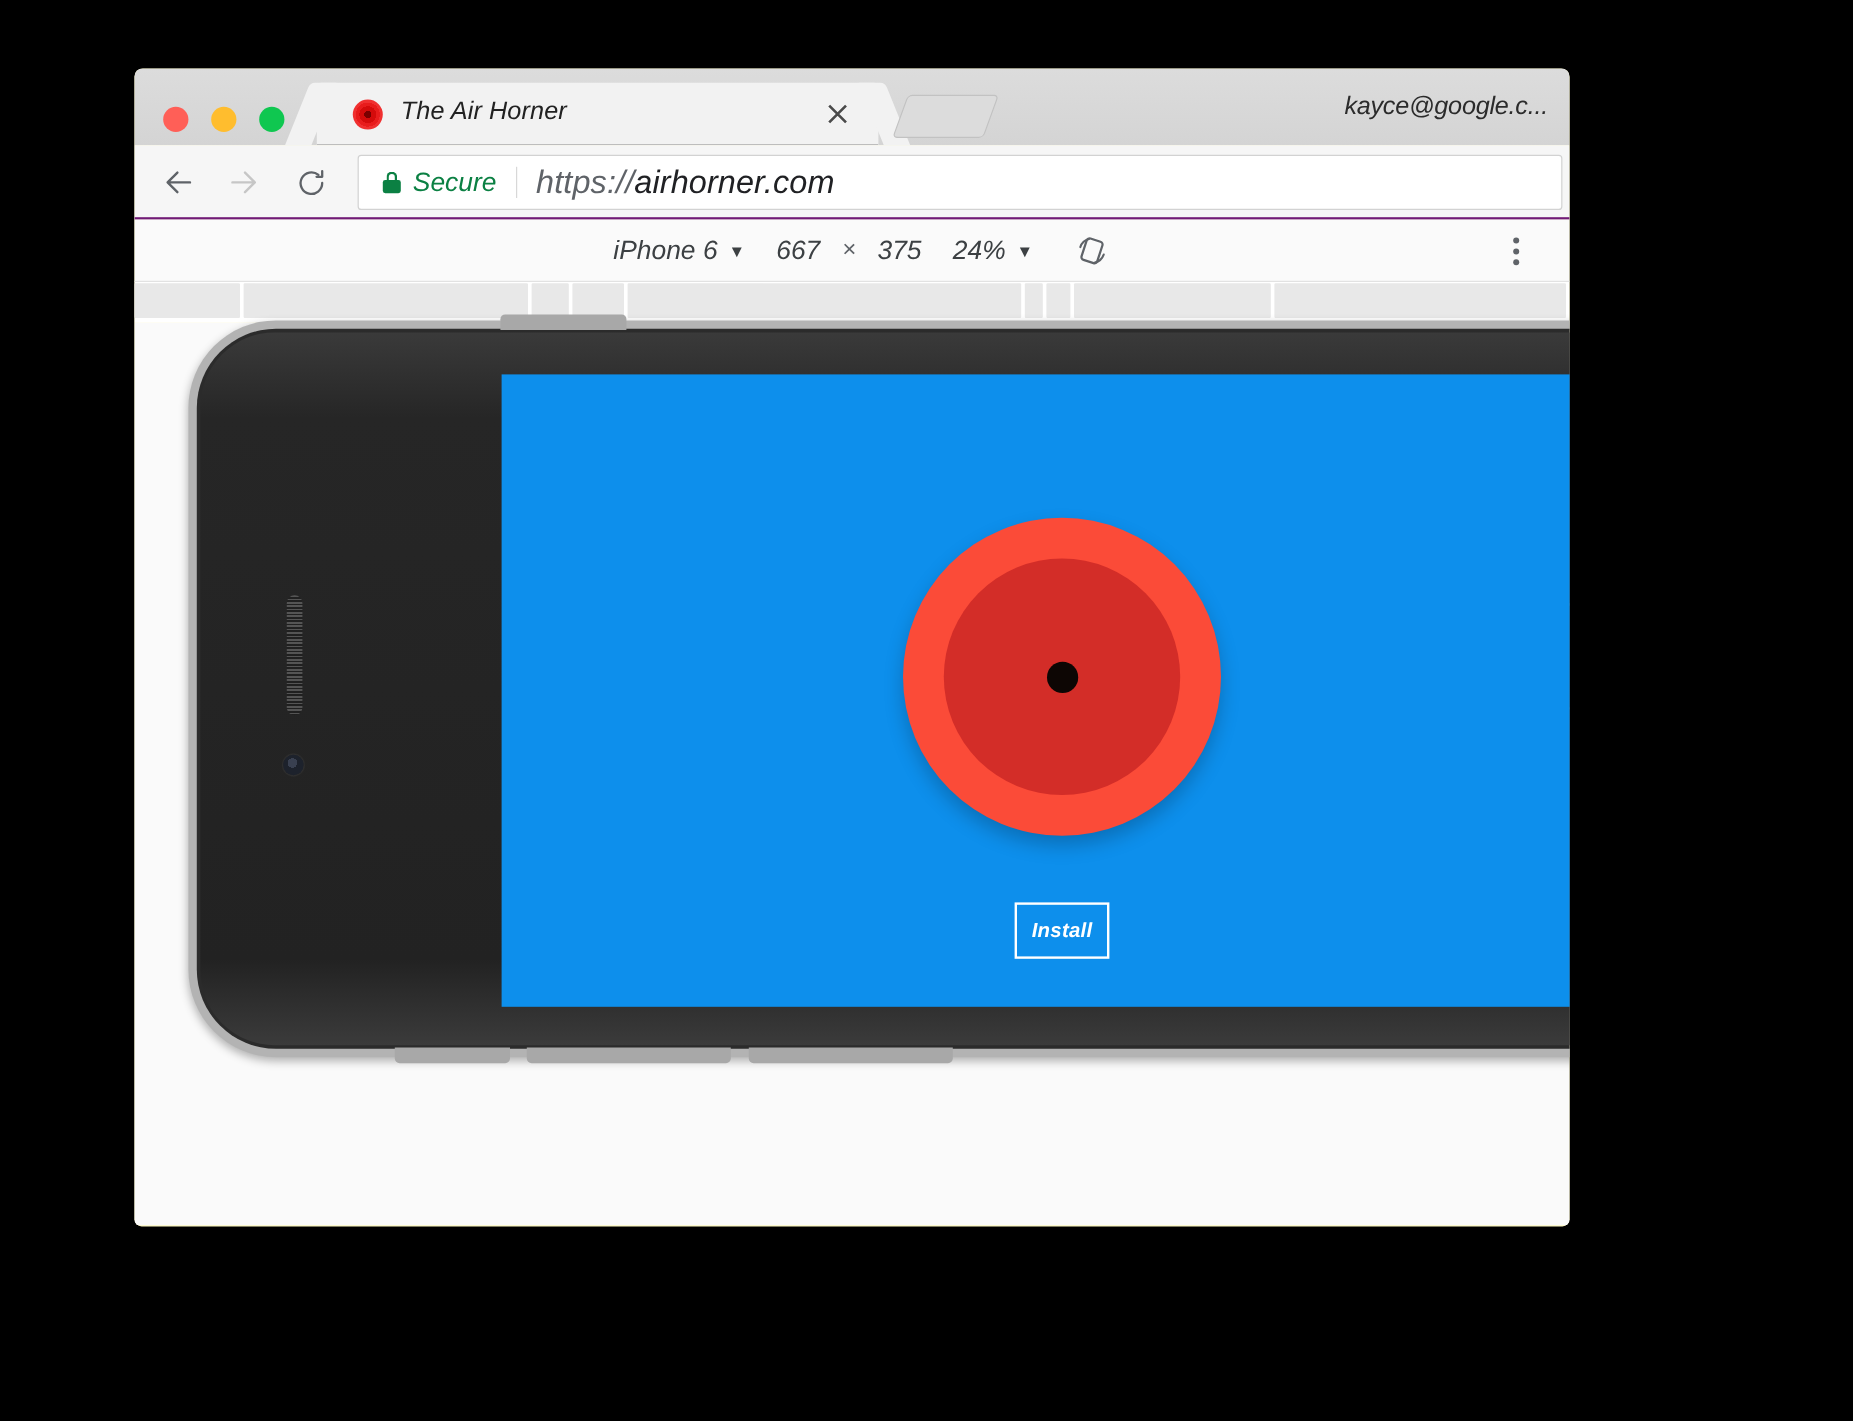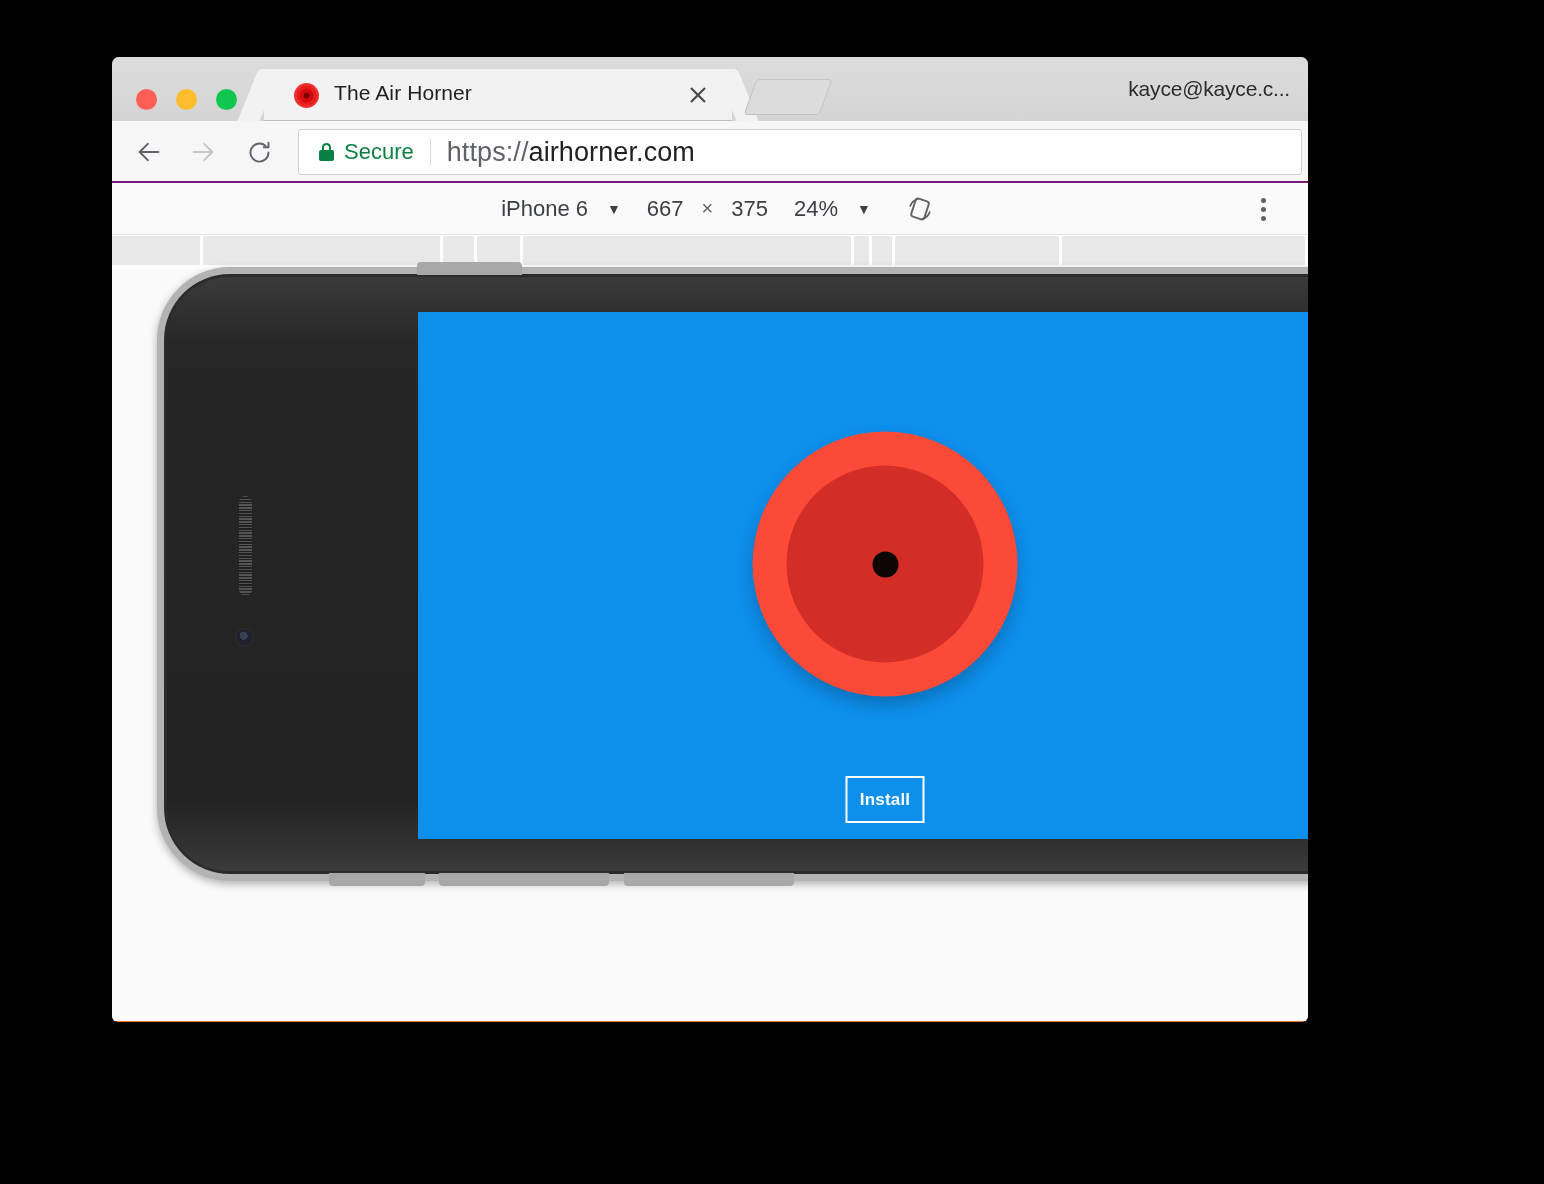--- a/index.html
+++ b/index.html
@@ -8,24 +8,25 @@
     background: #000000;
     font-family: "Liberation Sans", sans-serif;
     overflow: hidden;
   }
 
   
   .browser-window {
     position: absolute;
     left: 112px; top: 57px;
     width: 1196px; height: 965px;
-    background: #f97316;
+    background: #fef9c3;
     border-radius: 7px 7px 6px 6px;
     overflow: hidden;
     box-shadow: 0 2px 14px rgba(0,0,0,0.35);
+    font-style: italic;
   }
 
   
   .tabstrip {
     position: relative;
     height: 64px;
     background: #d6d6d6;
     background: linear-gradient(to bottom,#dcdcdc 0%, #d4d4d4 100%);
   }
   .traffic-lights {
@@ -169,21 +170,21 @@
   
   .device-bar {
     position: relative; height: 52px;
     background: #fafafa;
     border-bottom: 1px solid #e2e2e2;
     display:flex; align-items:center; justify-content:center;
     gap: 0px;
   }
   .dev-item {
     font-size: 22px; color:#3c4043;
-    display:flex; align-items:center; gap:19px;
+    display:flex; align-items:center; gap:9px;
     padding: 0 16px;
   }
   .caret { font-size: 14px; color:#3c4043; line-height:1; }
   .dev-dim { font-size: 22px; color:#3c4043; padding:0 10px; }
   .dev-x   { font-size: 20px; color:#5f6368; padding:0 8px; }
   .rotate-icon { margin-left: 18px; width: 30px; height:30px; color:#5f6368; }
   .kebab {
     position:absolute; right: 30px; top: 11px;
     width: 30px; height: 30px;
     display:flex; flex-direction:column; align-items:center; justify-content:center; gap:4px;
@@ -281,21 +282,20 @@
     background:#0d0604;
   }
   .install-btn {
     position:absolute; left:50%; top: 440px;
     transform: translateX(-50%);
     width: 79px; height: 47px;
     border: 2px solid #ffffff;
     display:flex; align-items:center; justify-content:center;
     color:#ffffff; font-size:17px; font-weight:bold;
     letter-spacing:.2px;
-    margin-top:24px;
   }
 </style>
 </head>
 <body>
 
 <div class="browser-window">
 
   <div class="tabstrip">
 
     <div class="traffic-lights">
@@ -309,21 +309,21 @@
       <span class="tab-title">The Air Horner</span>
       <span class="tab-close">
         <svg width="24" height="24" viewBox="0 0 24 24">
           <path d="M5 5 L19 19 M19 5 L5 19" stroke="currentColor" stroke-width="2.2" fill="none"></path>
         </svg>
       </span>
     </div>
 
     <div class="newtab-btn"></div>
 
-    <div class="account-label">kayce@kayce.c...</div>
+    <div class="account-label">kayce@google.c...</div>
   </div>
 
   <div class="toolbar">
     <div class="nav-btn nav-back">
       <svg width="28" height="28" viewBox="0 0 24 24">
         <path d="M20 12 H5 M11 5 L4 12 L11 19" stroke="currentColor" stroke-width="1.7" fill="none" stroke-linecap="round" stroke-linejoin="round"></path>
       </svg>
     </div>
     <div class="nav-btn nav-forward">
       <svg width="28" height="28" viewBox="0 0 24 24">

